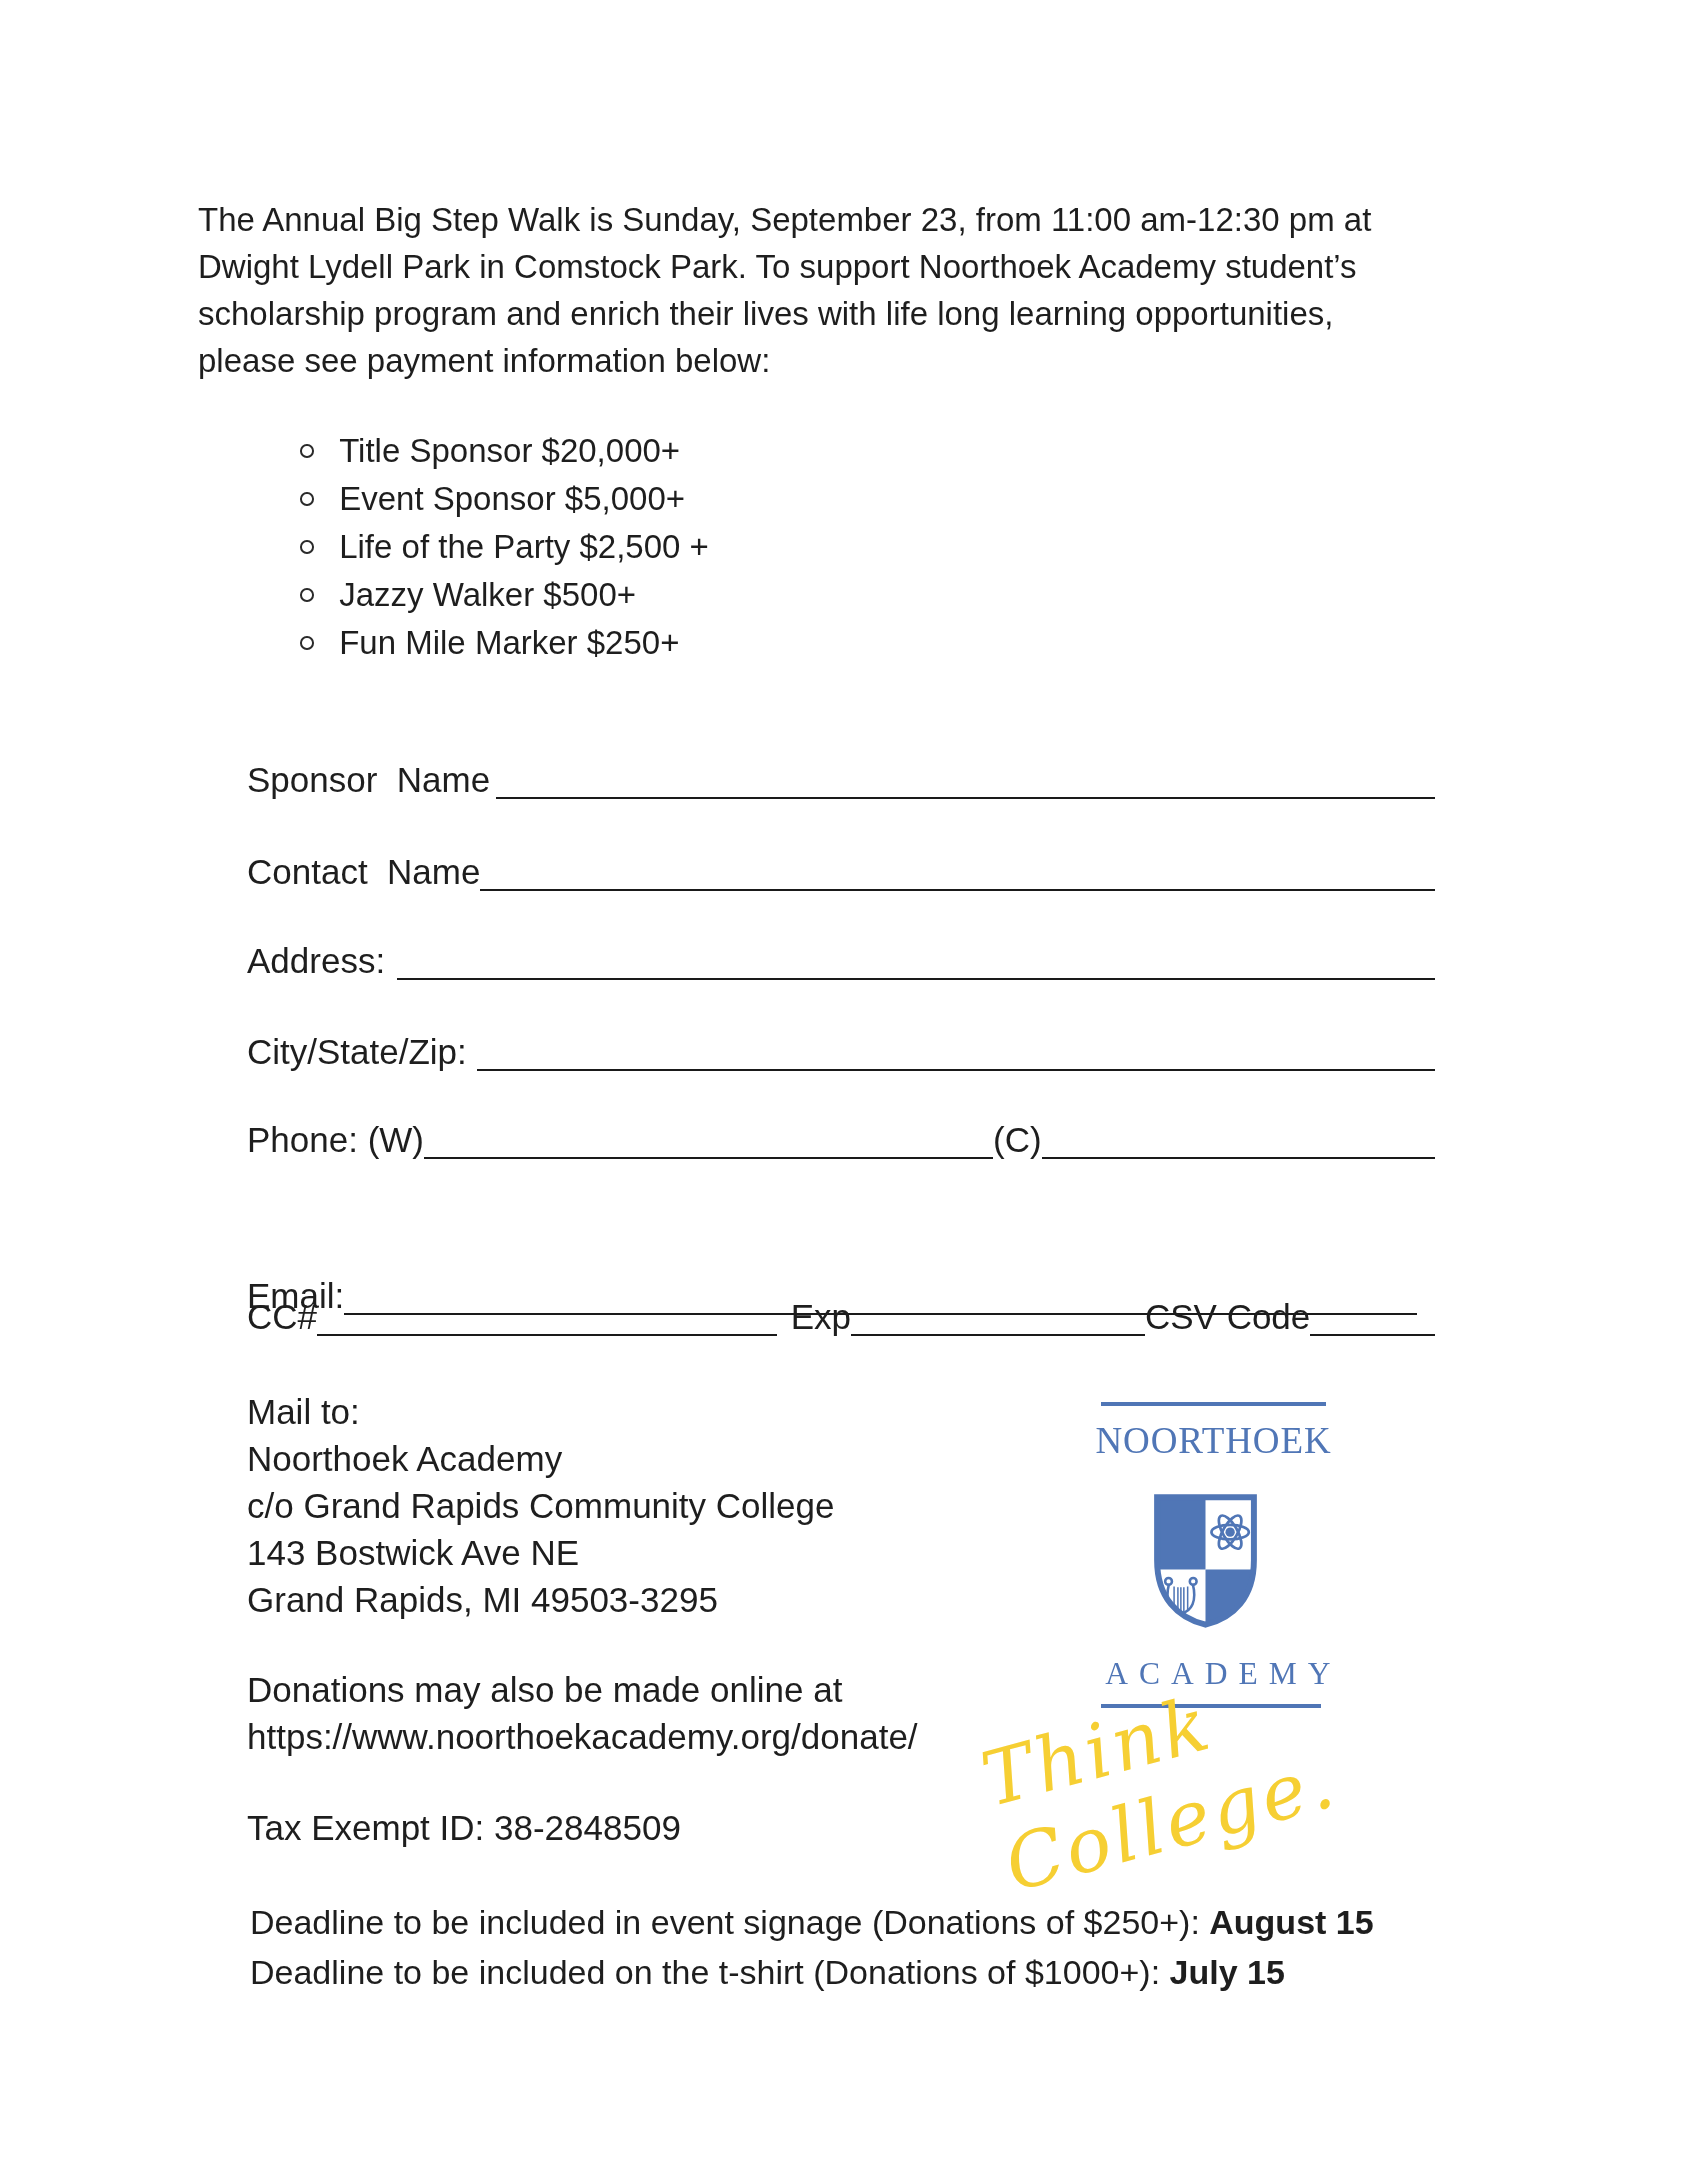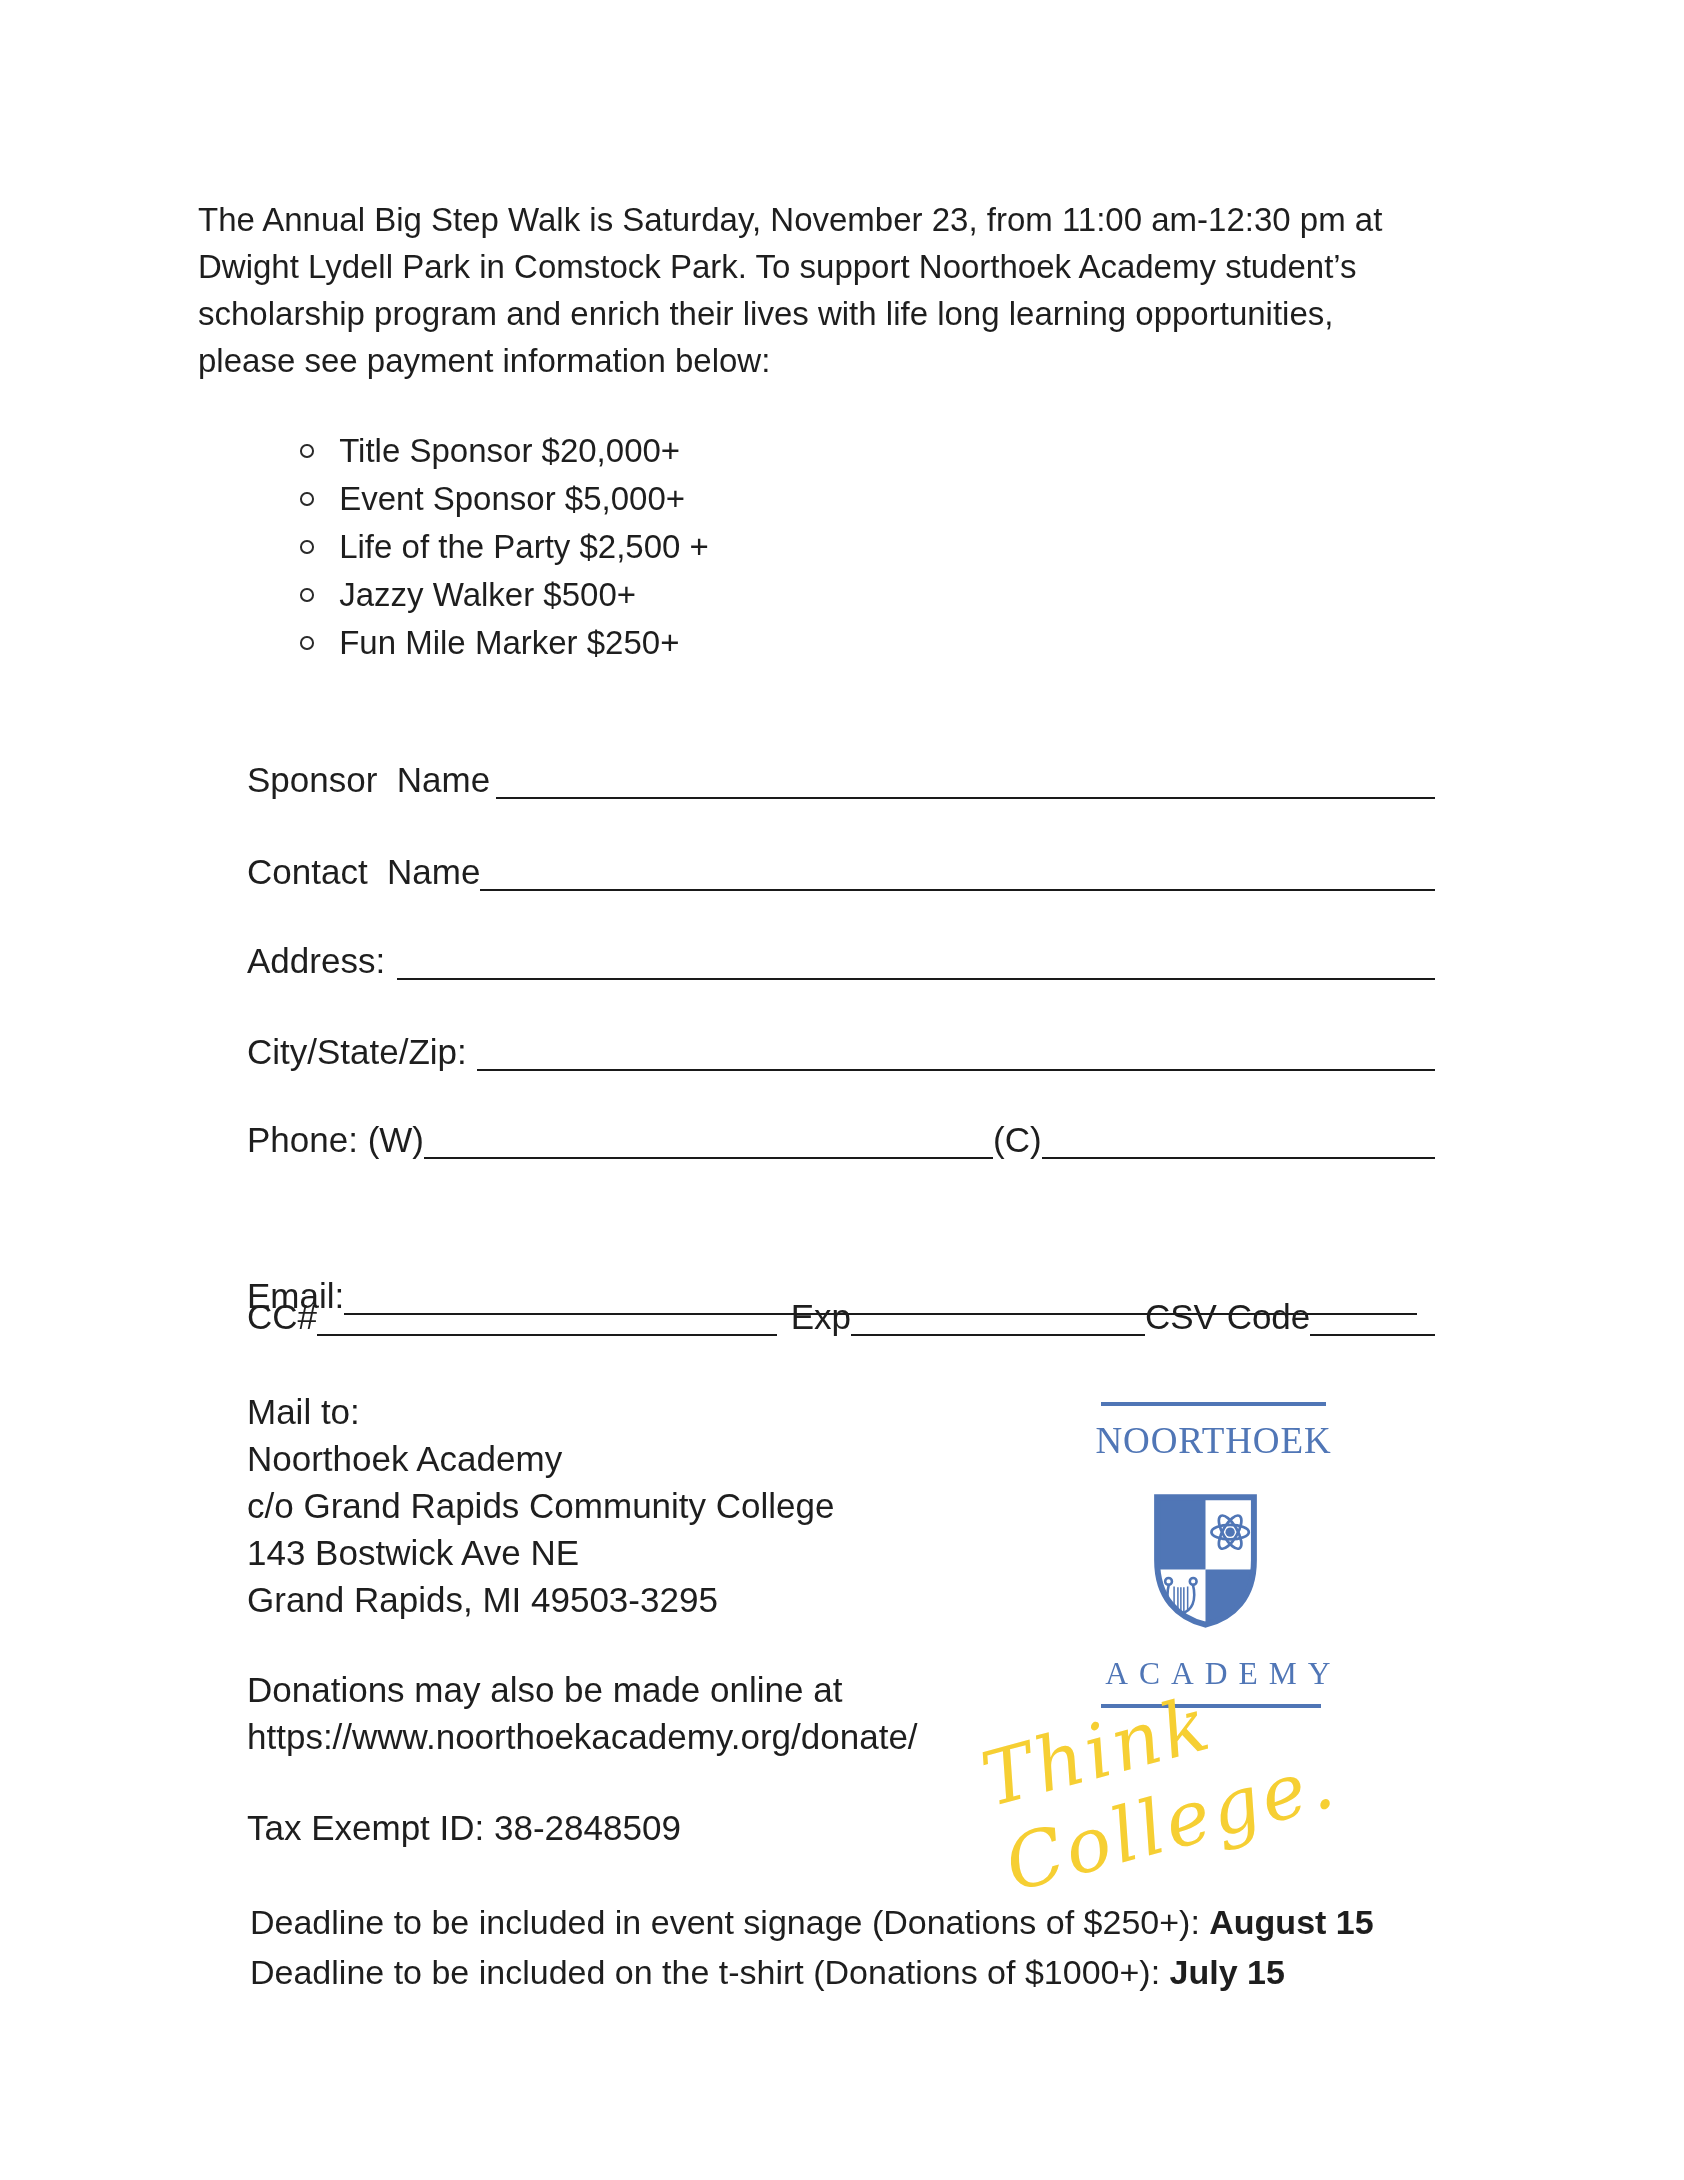--- a/index.html
+++ b/index.html
@@ -82,21 +82,21 @@
     left:973px;top:1739px;width:545px;
     transform:rotate(-15deg);transform-origin:left top;
     font-family:"DejaVu Serif",serif;font-style:italic;
     font-size:75px;letter-spacing:3.4px;word-spacing:22px;
     color:var(--brand-yellow);
   }
 </style>
 </head>
 <body>
 
-<div class="abs intro">The Annual Big Step Walk is Saturday, November 23, from 11:00 am-12:30 pm at
+<div class="abs intro">The Annual Big Step Walk is Sunday, September 23, from 11:00 am-12:30 pm at
 Dwight Lydell Park in Comstock Park. To support Noorthoek Academy student’s
 scholarship program and enrich their lives with life long learning opportunities,
 please see payment information below:</div>
 
 <ul class="abs levels">
   <li>
     <span class="circle-bullet"></span>
     <span>Title Sponsor $20,000+</span>
   </li>
   <li>

